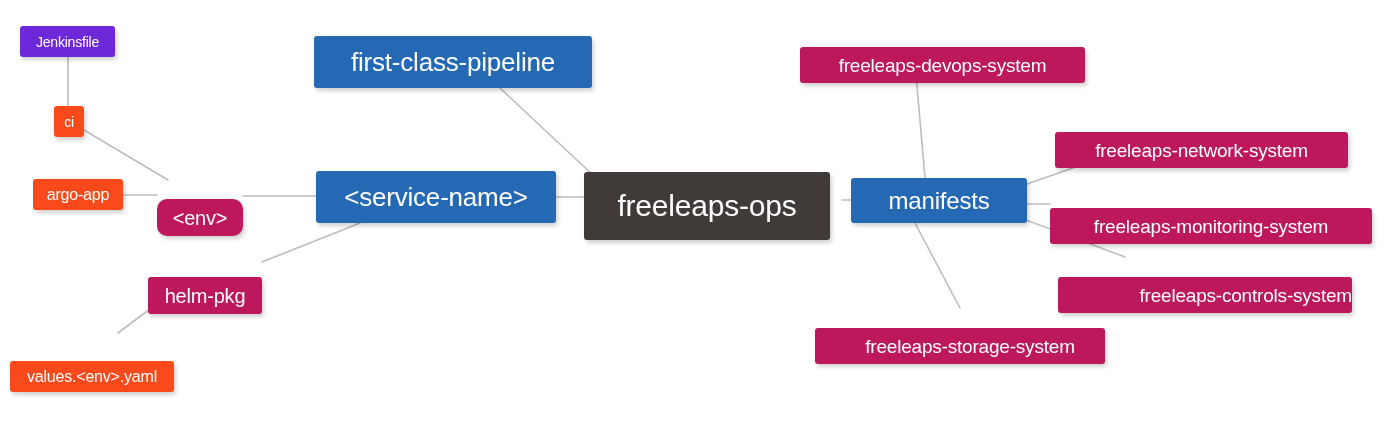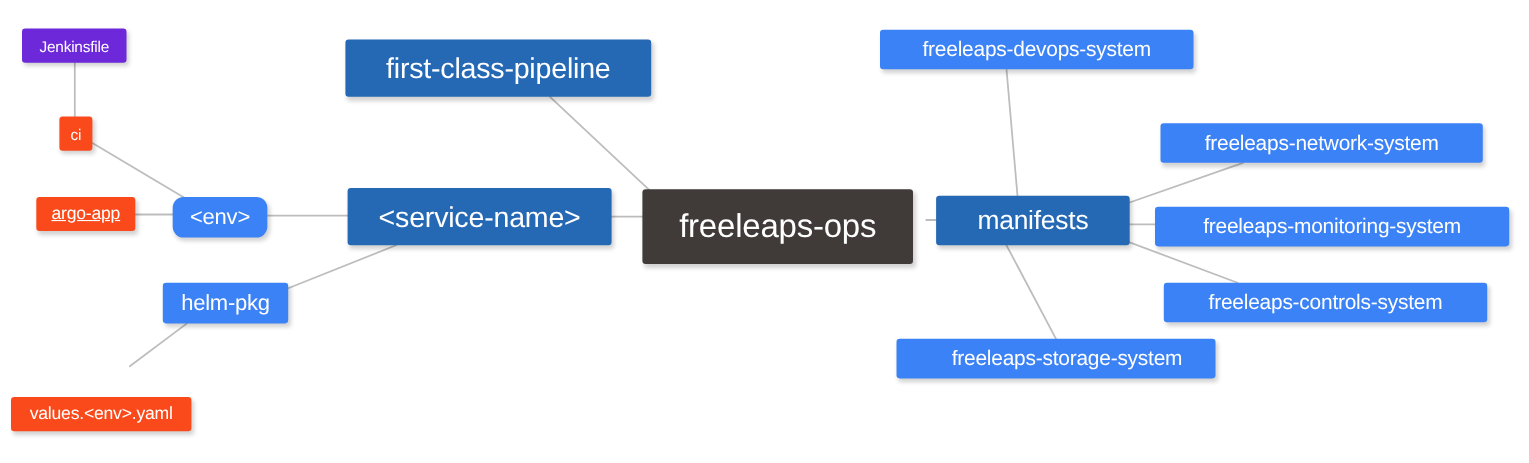--- a/index.html
+++ b/index.html
@@ -34,21 +34,21 @@
     box-sizing: border-box;
     color: #ffffff;
     border-radius: 3px;
     white-space: nowrap;
     line-height: 1;
     box-shadow: 2px 3px 4px rgba(0,0,0,0.18);
     letter-spacing: -0.2px;
   }
   .n-root    { background: #403b39; }
   .n-blue    { background: #2569b5; }
-  .n-green   { background: #3b82f6; }
+  .n-green   { background: #be185d; margin-top: 20px; }
   .n-orange  { background: #6d28d9; }
   .n-red     { background: #fa4a1c; }
 </style>
 </head>
 <body>
 
 <div id="canvas">
   <svg id="edges" viewBox="0 0 1390 421" width="1390" height="421" aria-hidden="true">
       <line x1="584" y1="197" x2="556" y2="197" stroke="#bdbdbd" stroke-width="1.6" stroke-linecap="round"></line>
       <line x1="596" y1="178" x2="500" y2="88" stroke="#bdbdbd" stroke-width="1.6" stroke-linecap="round"></line>
@@ -83,35 +83,35 @@
       </div>
       <div class="node n-green" style="left: 148px; top: 257px; width: 114px; height: 37px; font-size: 20px;">
         <span>helm-pkg</span>
       </div>
       <div class="node n-orange" style="left: 20px; top: 26px; width: 95px; height: 31px; font-size: 14px;">
         <span>Jenkinsfile</span>
       </div>
       <div class="node n-red" style="left: 54px; top: 106px; width: 30px; height: 31px; font-size: 14px;">
         <span>ci</span>
       </div>
-      <div class="node n-red" style="left: 33px; top: 179px; width: 90px; height: 31px; font-size: 16px; text-decoration: underline;">
+      <div class="node n-red" style="left: 33px; top: 179px; width: 90px; height: 31px; font-size: 16px;">
         <span>argo-app</span>
       </div>
       <div class="node n-red" style="left: 10px; top: 333px; width: 164px; height: 31px; font-size: 16px; margin-top: 28px;">
         <span>values.&lt;env&gt;.yaml</span>
       </div>
       <div class="node n-green" style="left: 800px; top: 27px; width: 285px; height: 36px; font-size: 19px;">
         <span>freeleaps-devops-system</span>
       </div>
       <div class="node n-green" style="left: 1055px; top: 112px; width: 293px; height: 36px; font-size: 19px; justify-content: center;">
         <span>freeleaps-network-system</span>
       </div>
       <div class="node n-green" style="left: 1050px; top: 188px; width: 322px; height: 36px; font-size: 19px;">
         <span>freeleaps-monitoring-system</span>
       </div>
-      <div class="node n-green" style="left: 1058px; top: 257px; width: 294px; height: 36px; font-size: 19px;">
+      <div class="node n-green" style="left: 1058px; top: 257px; width: 294px; height: 36px; font-size: 19px; justify-content: flex-end;">
         <span>freeleaps-controls-system</span>
       </div>
       <div class="node n-green" style="left: 815px; top: 308px; width: 290px; height: 36px; font-size: 19px; padding-left: 20px;">
         <span>freeleaps-storage-system</span>
       </div>
     </div>
 </div>
 
 </body></html>

